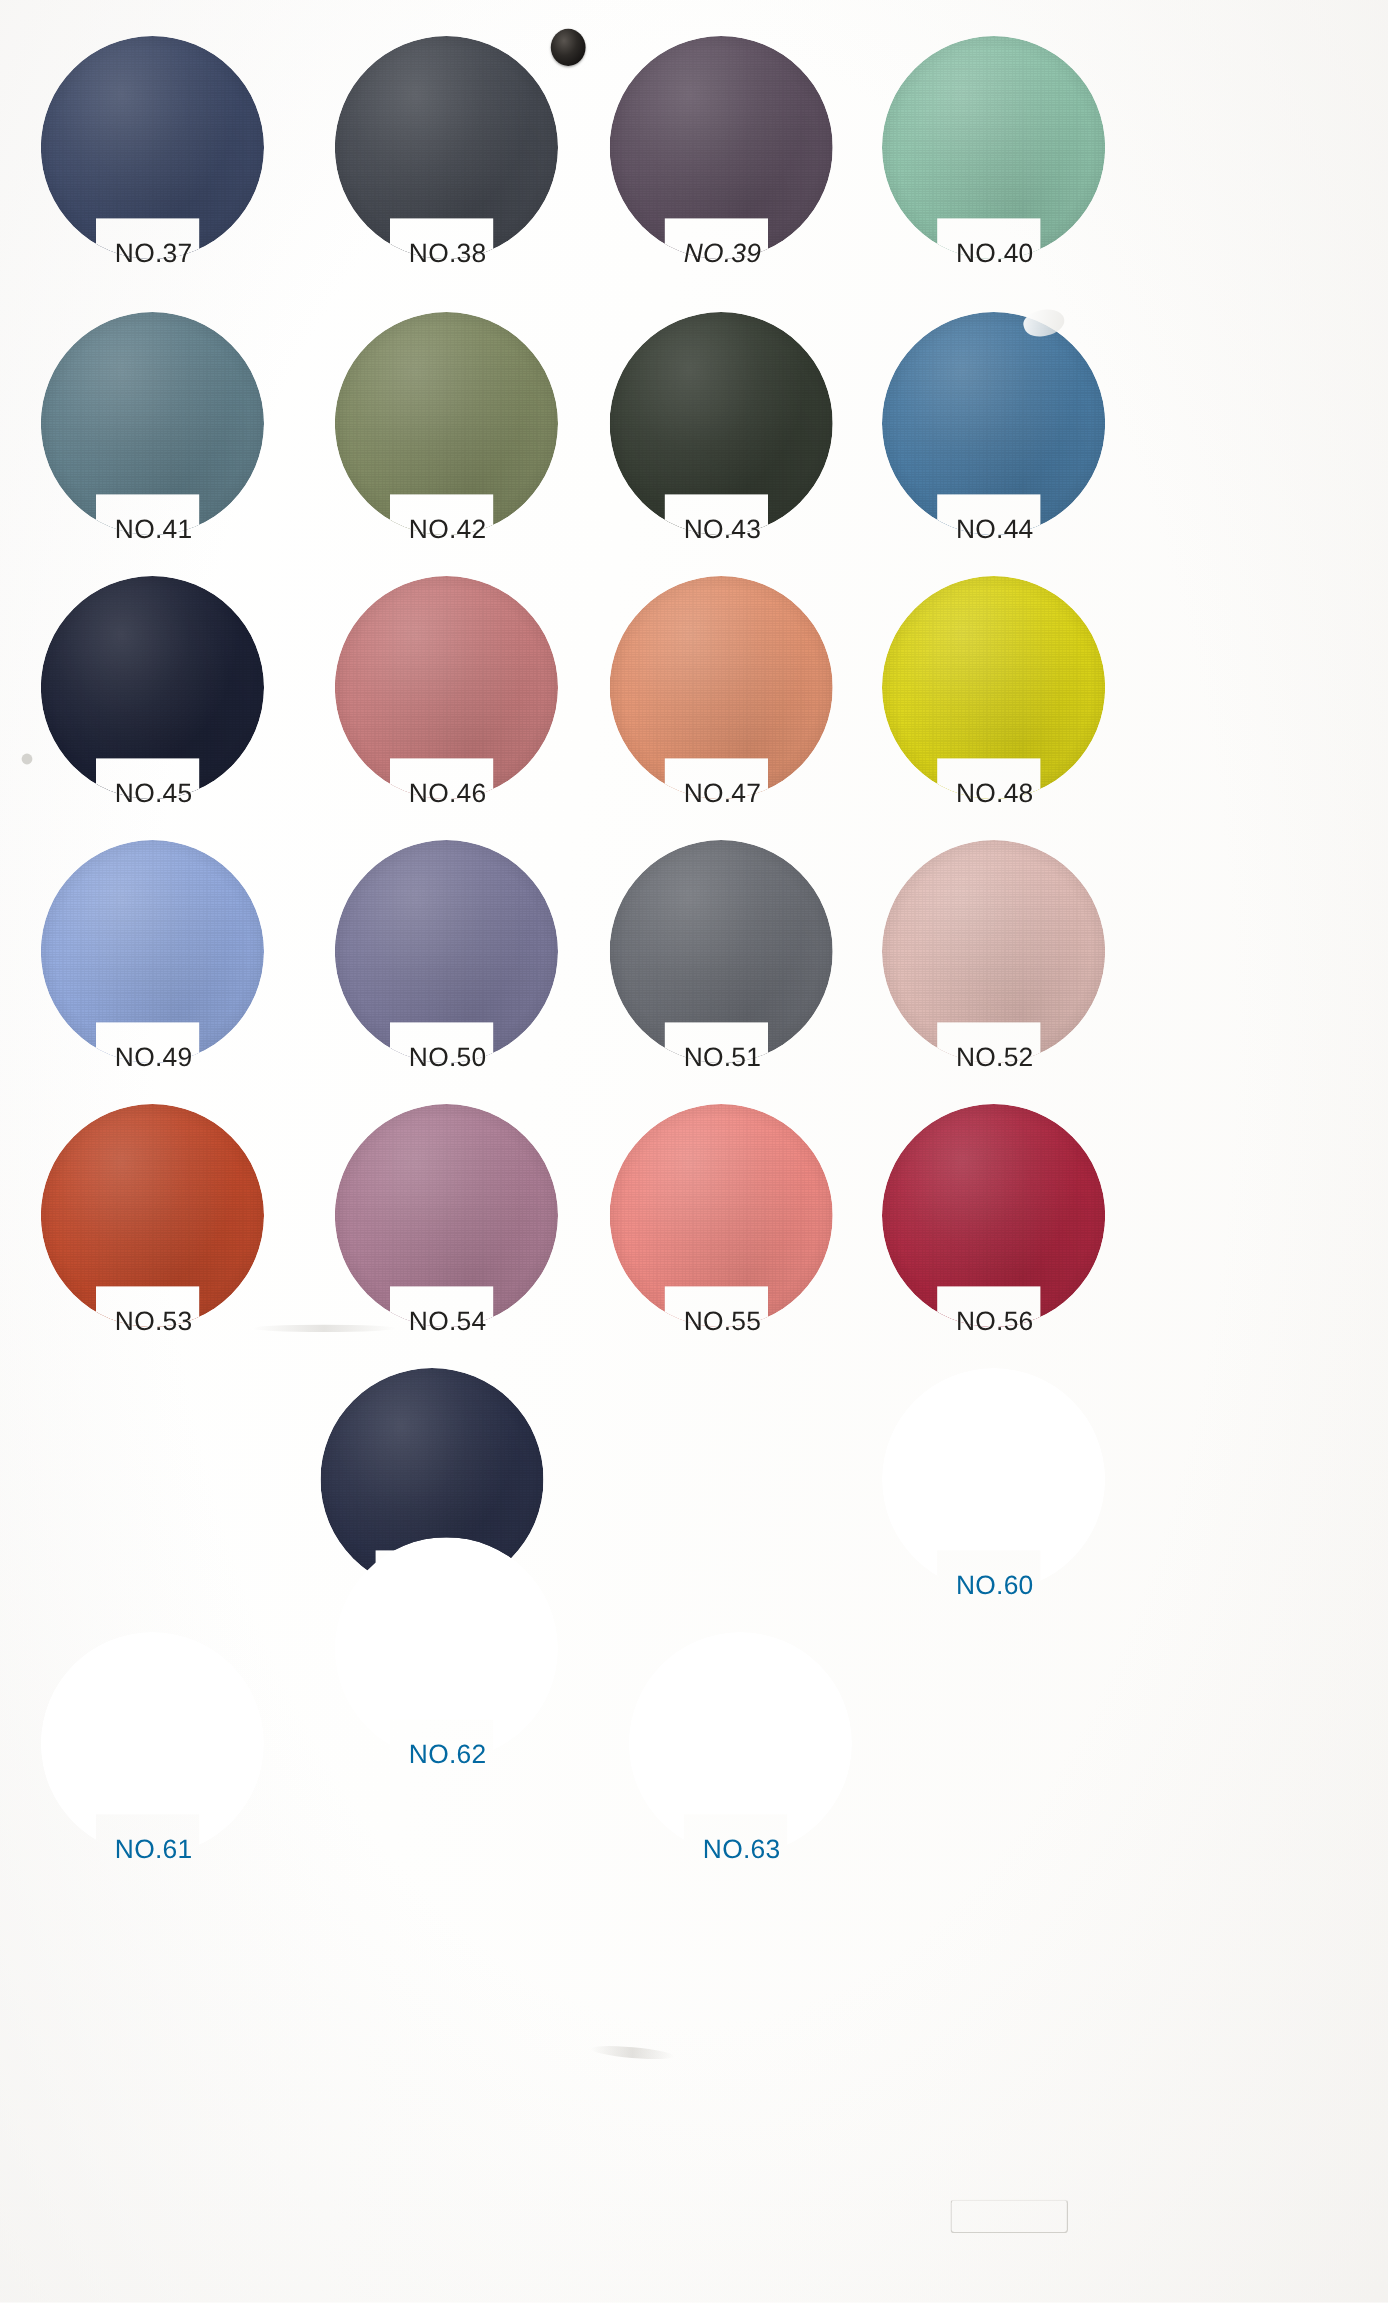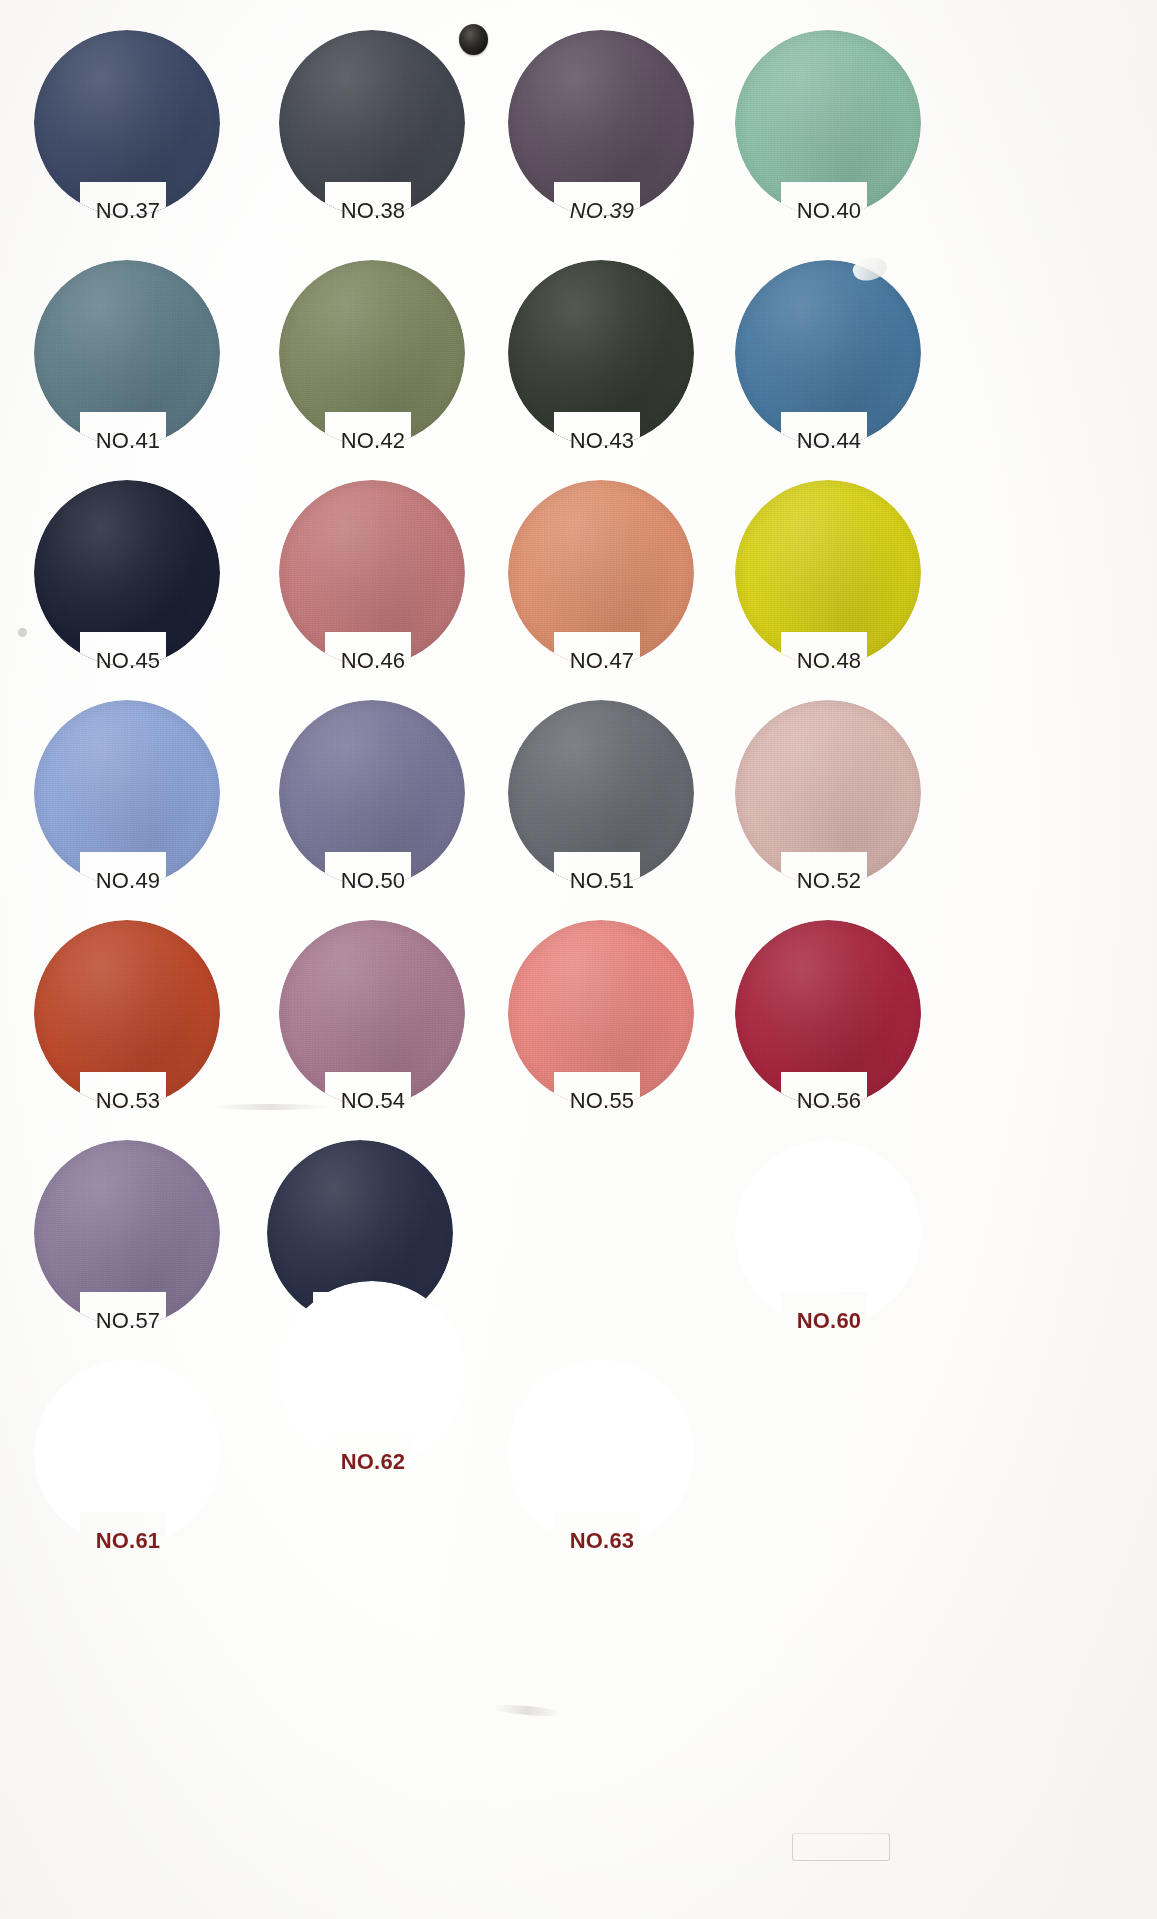--- a/index.html
+++ b/index.html
@@ -106,21 +106,21 @@
     left: 36px;
     top: 168px;
     width: 116px;
     text-align: center;
     font-family: "Liberation Sans", sans-serif;
     font-size: 22px;
     letter-spacing: .2px;
     color: #22211f;
     white-space: nowrap;
   }
-  .swatch.empty .label { color: #7f1d1d; font-weight: bold; }
+  .swatch.empty .label { color: #0369a1; }
 
   
   #scan-speck {
     position: absolute;
     left: 459px;
     top: 24px;
     width: 29px;
     height: 31px;
     border-radius: 50%;
     background: radial-gradient(ellipse at 38% 32%, #5a5550 0%, #2d2a27 42%, #151312 78%, #0d0c0b 100%);
@@ -319,28 +319,20 @@
         <div class="label">NO.55</div>
       </div>
       <div class="swatch" style="left: 735px; top: 920px;">
         <div class="pan">
           <div class="pan-fill" style="background: rgb(171, 39, 64);"></div>
           <div class="pan-grain"></div>
           <div class="pan-shade"></div>
         </div>
         <div class="label">NO.56</div>
       </div>
-      <div class="swatch" style="left: 34px; top: 1140px;">
-        <div class="pan">
-          <div class="pan-fill" style="background: rgb(141, 125, 158);"></div>
-          <div class="pan-grain"></div>
-          <div class="pan-shade"></div>
-        </div>
-        <div class="label">NO.57</div>
-      </div>
       <div class="swatch" style="left: 267px; top: 1140px;">
         <div class="pan">
           <div class="pan-fill" style="background: rgb(43, 49, 73);"></div>
           <div class="pan-grain"></div>
           <div class="pan-shade"></div>
         </div>
         <div class="label">NO.58</div>
       </div>
       <div class="swatch empty" style="left: 735px; top: 1140px;">
         <div class="pan">
@@ -356,21 +348,21 @@
         </div>
         <div class="label">NO.61</div>
       </div>
       <div class="swatch empty" style="left: 279px; top: 1281px;">
         <div class="pan">
           <div class="pan-fill" style="background: rgb(255, 255, 255);"></div>
           <div class="pan-shade"></div>
         </div>
         <div class="label">NO.62</div>
       </div>
-      <div class="swatch empty" style="left: 508px; top: 1360px;">
+      <div class="swatch empty" style="left: 524px; top: 1360px;">
         <div class="pan">
           <div class="pan-fill" style="background: rgb(255, 255, 255);"></div>
           <div class="pan-shade"></div>
         </div>
         <div class="label">NO.63</div>
       </div>
     </div>
 
   <div id="scan-speck"></div>
 

